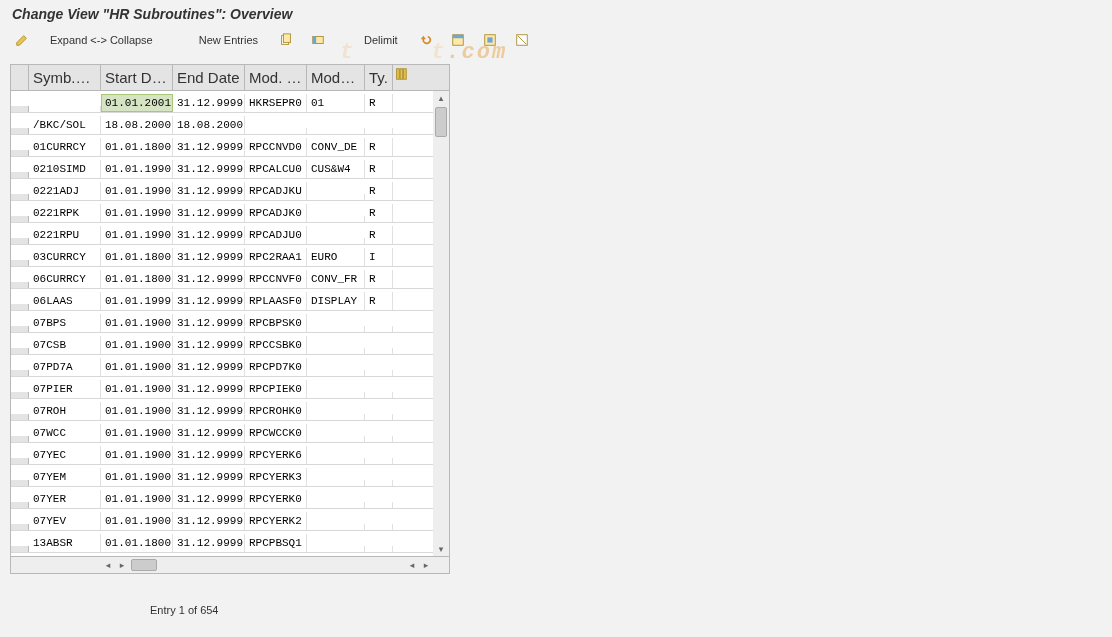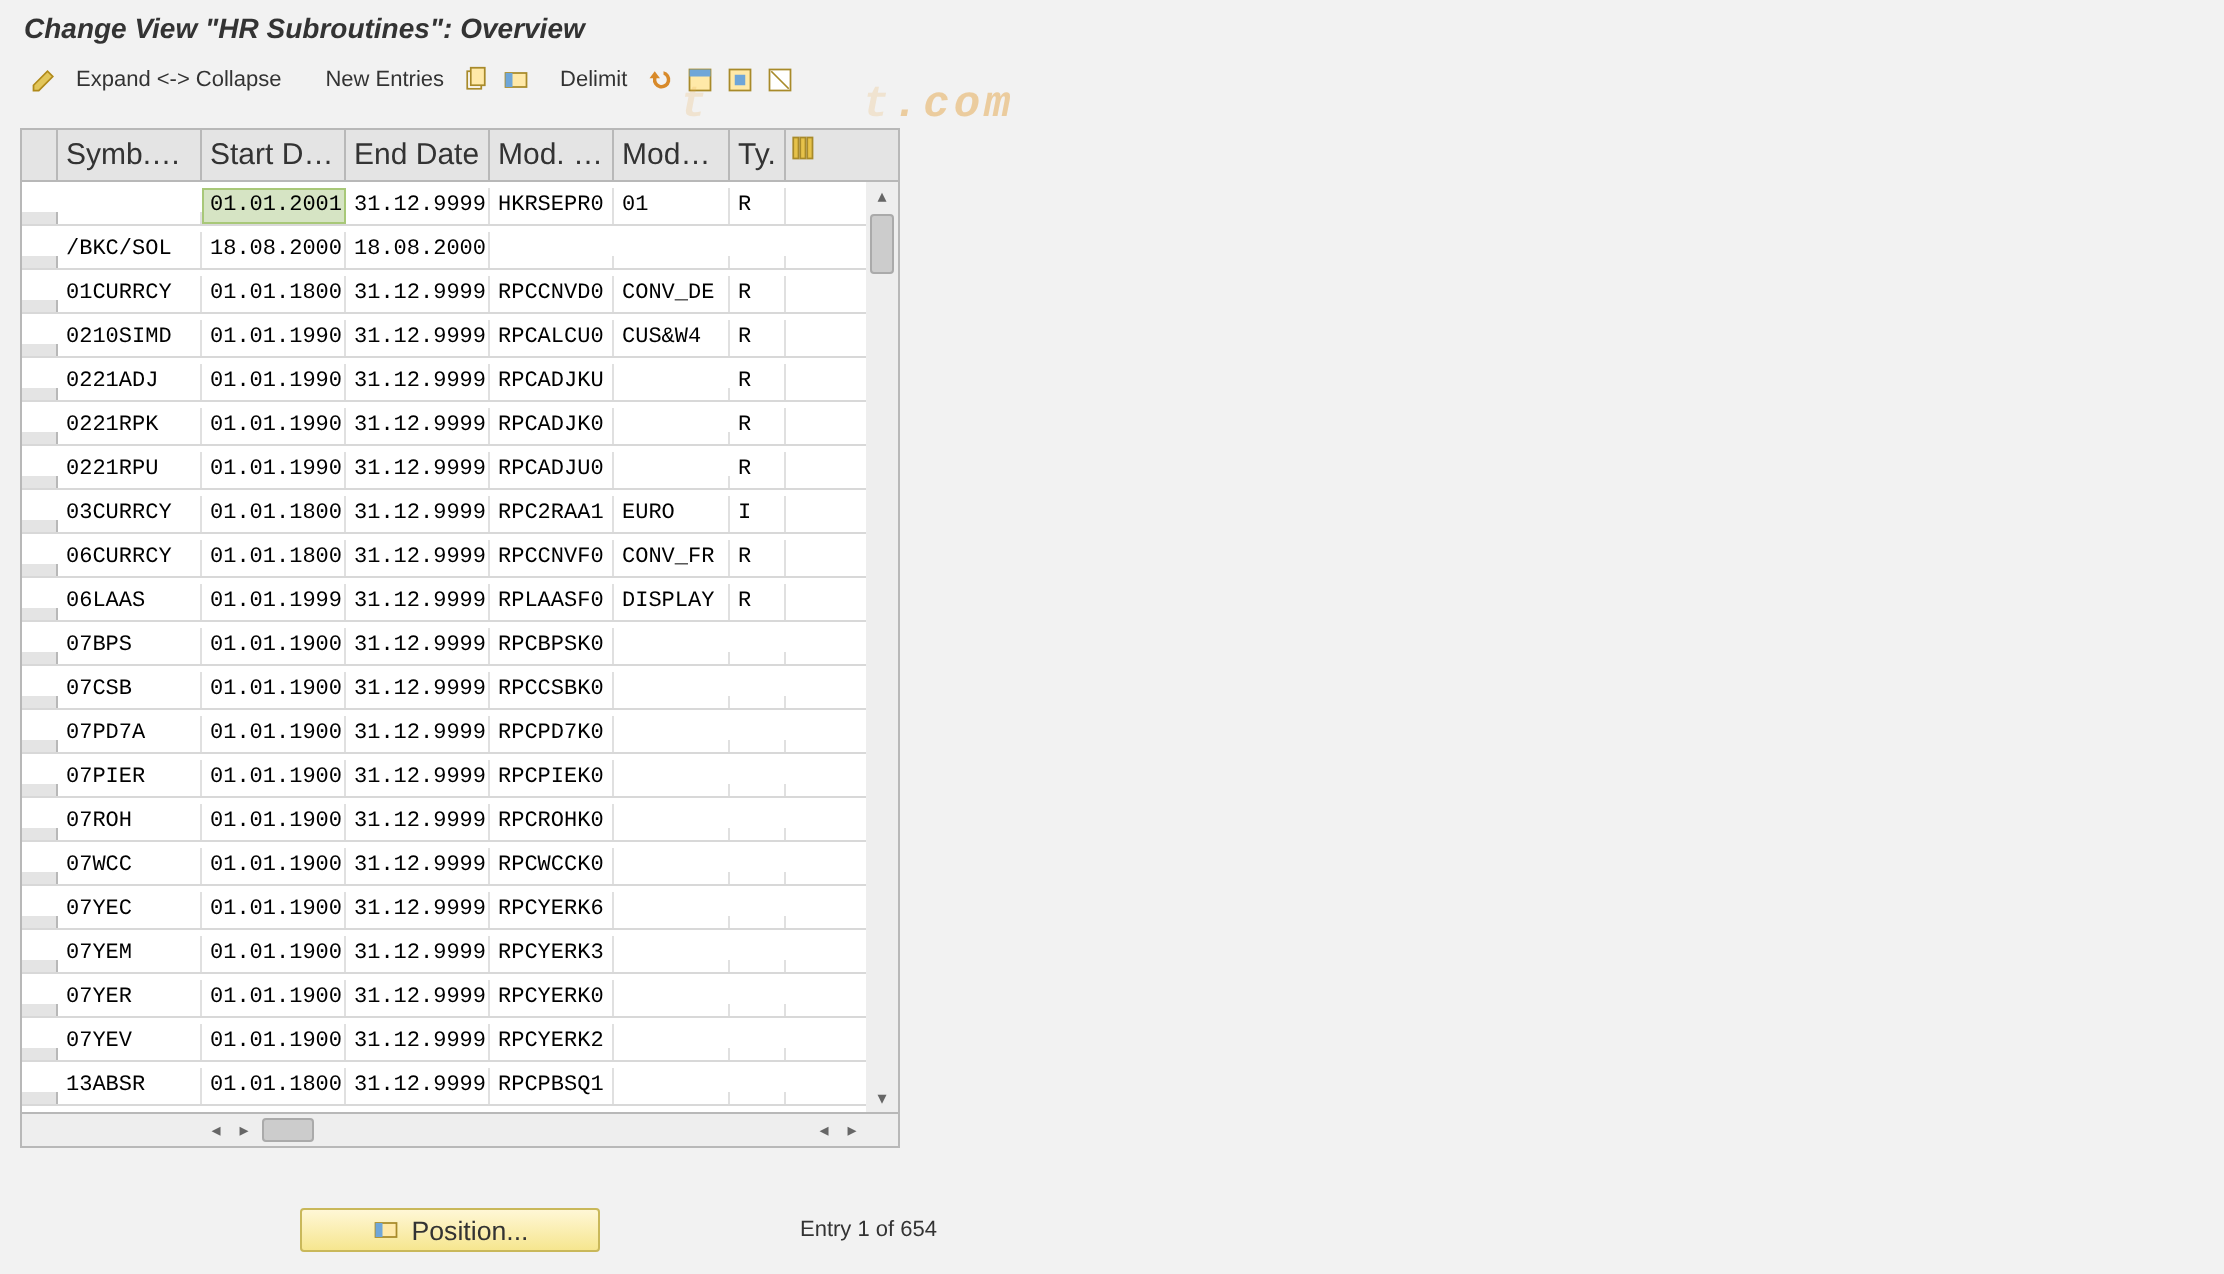--- a/index.html
+++ b/index.html
@@ -18,21 +18,21 @@
       padding: 6px 12px 4px 12px;
       font-size: 14px;
       font-weight: bold;
       font-style: italic;
       color: #333;
     }
 
     .toolbar {
       display: flex;
       align-items: center;
-      gap: 0;
+      gap: 12px;
       padding: 4px 12px 6px 12px;
       background: #f2f2f2;
     }
 
     .tb-icon {
       width: 20px;
       height: 20px;
       display: inline-flex;
       align-items: center;
       justify-content: center;
@@ -487,21 +487,14 @@
     <div class="hscroll-thumb"></div>
     <div class="hscroll-track"></div>
     <div class="hscroll-right-group">
       <div class="hscroll-arrow">◂</div>
       <div class="hscroll-arrow">▸</div>
     </div>
   </div>
 </div>
 
 <div class="bottom-area">
-  <button class="position-btn">
-    <svg class="ico" viewBox="0 0 16 16">
-        <rect x="2" y="4" width="12" height="8" fill="#ffe9a8" stroke="#a88a2a"></rect>
-        <rect x="2" y="4" width="4" height="8" fill="#6fa6d8"></rect>
-      </svg>
-    <span>Position...</span>
-  </button>
   <span class="entry-text">Entry 1 of 654</span>
 </div>
 
 </body></html>

